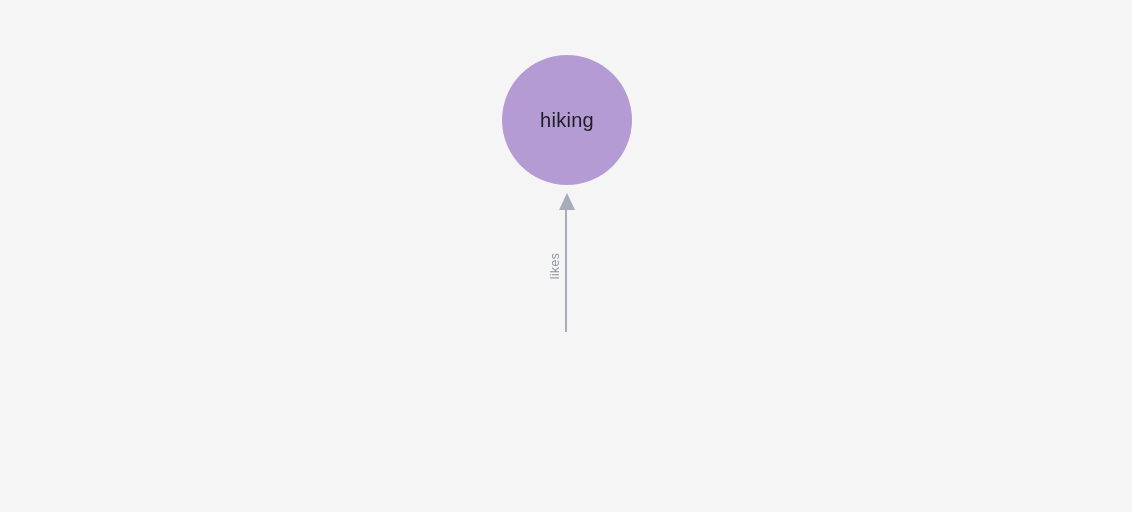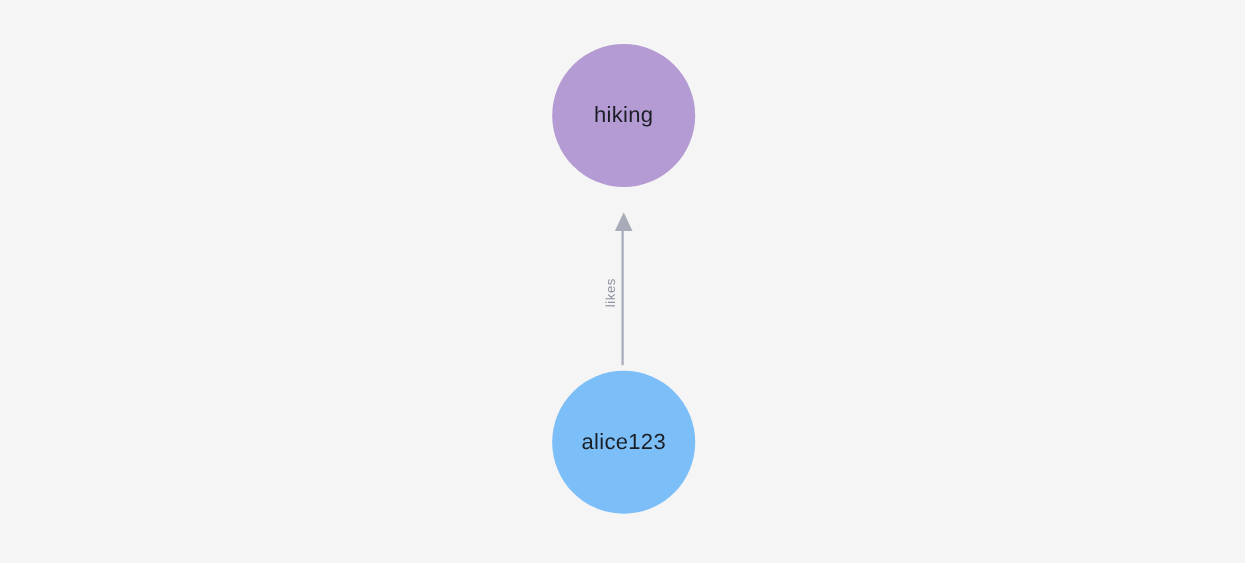--- a/index.html
+++ b/index.html
@@ -23,21 +23,21 @@
     justify-content: center;
     cursor: pointer;
   }
   .node .node-label {
     font-size: 20px;
     letter-spacing: 0.3px;
     white-space: nowrap;
   }
   .node-hiking {
     left: 502px;
-    top: 40px;
+    top: 55px;
   }
   .node-alice123 {
     left: 502px;
     top: 337px;
   }
   .edge-line {
     position: absolute;
     left: 565px;
     top: 208px;
     width: 2px;
@@ -71,17 +71,14 @@
   <div>
     <div class="edge-line" style="background-color: rgb(168, 172, 184);"></div>
     <div class="edge-arrowhead" style="border-bottom-color: rgb(168, 172, 184);"></div>
     <div class="edge-label" style="color: rgb(142, 146, 160);">likes</div>
   </div>
 
   <div class="node node-hiking" style="background-color: rgb(181, 155, 211); color: rgb(27, 30, 36);">
     <span class="node-label">hiking</span>
   </div>
 
-  <div class="node node-alice123" style="background-color: rgb(124, 190, 248); color: rgb(27, 30, 36);">
-    <span class="node-label">alice123</span>
-  </div>
 
 </div>
 
 </body></html>

